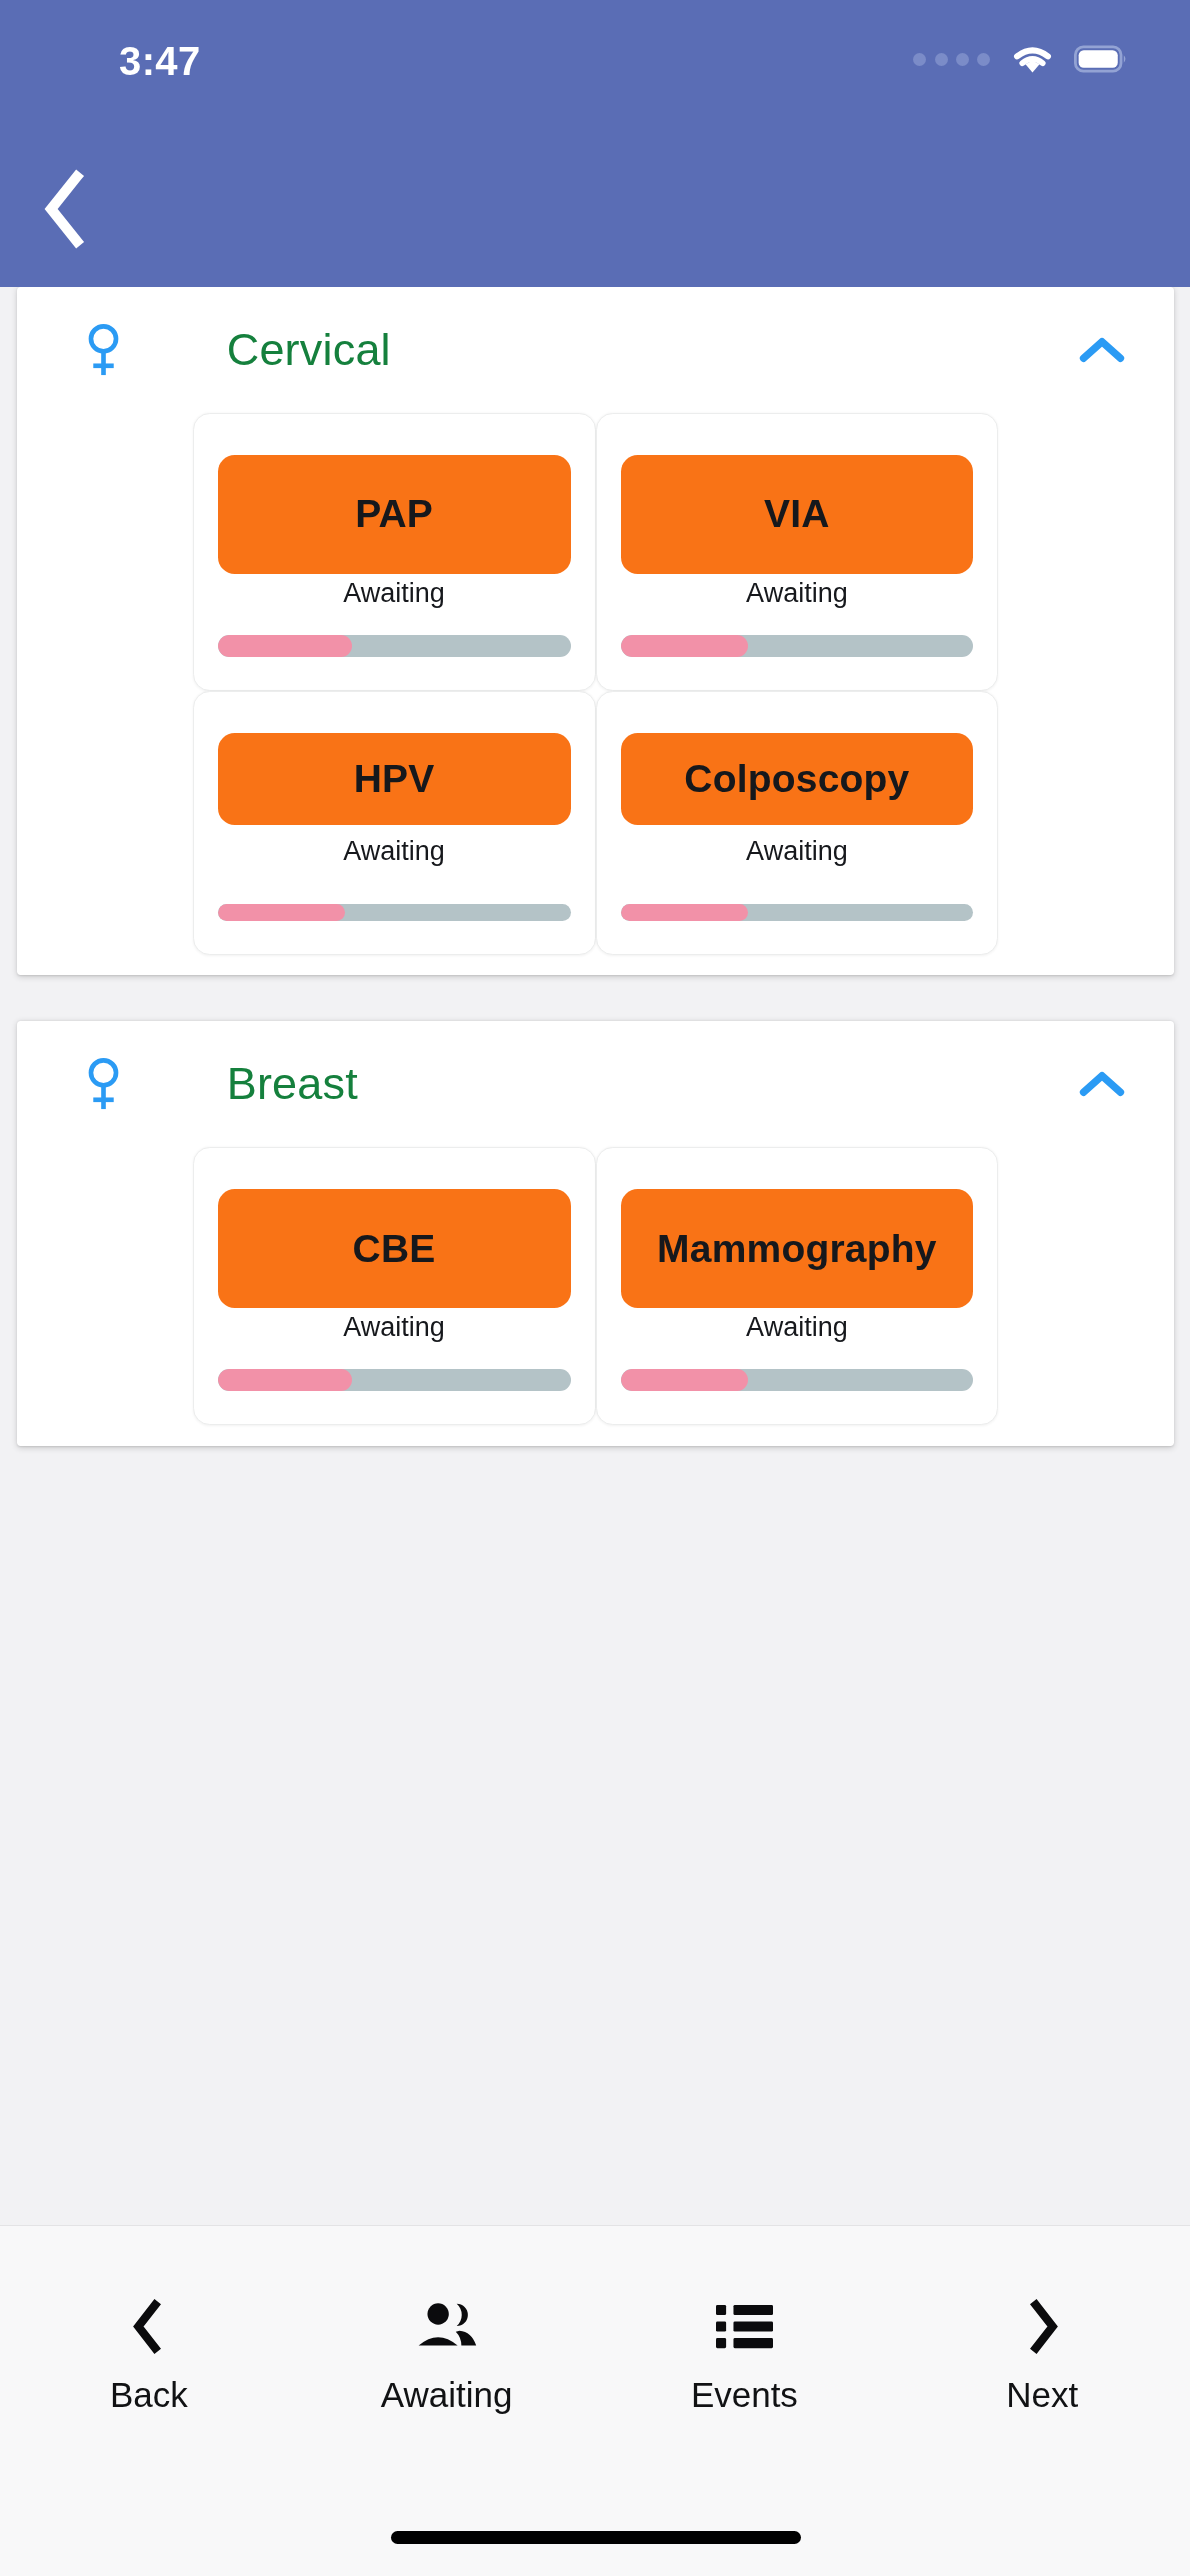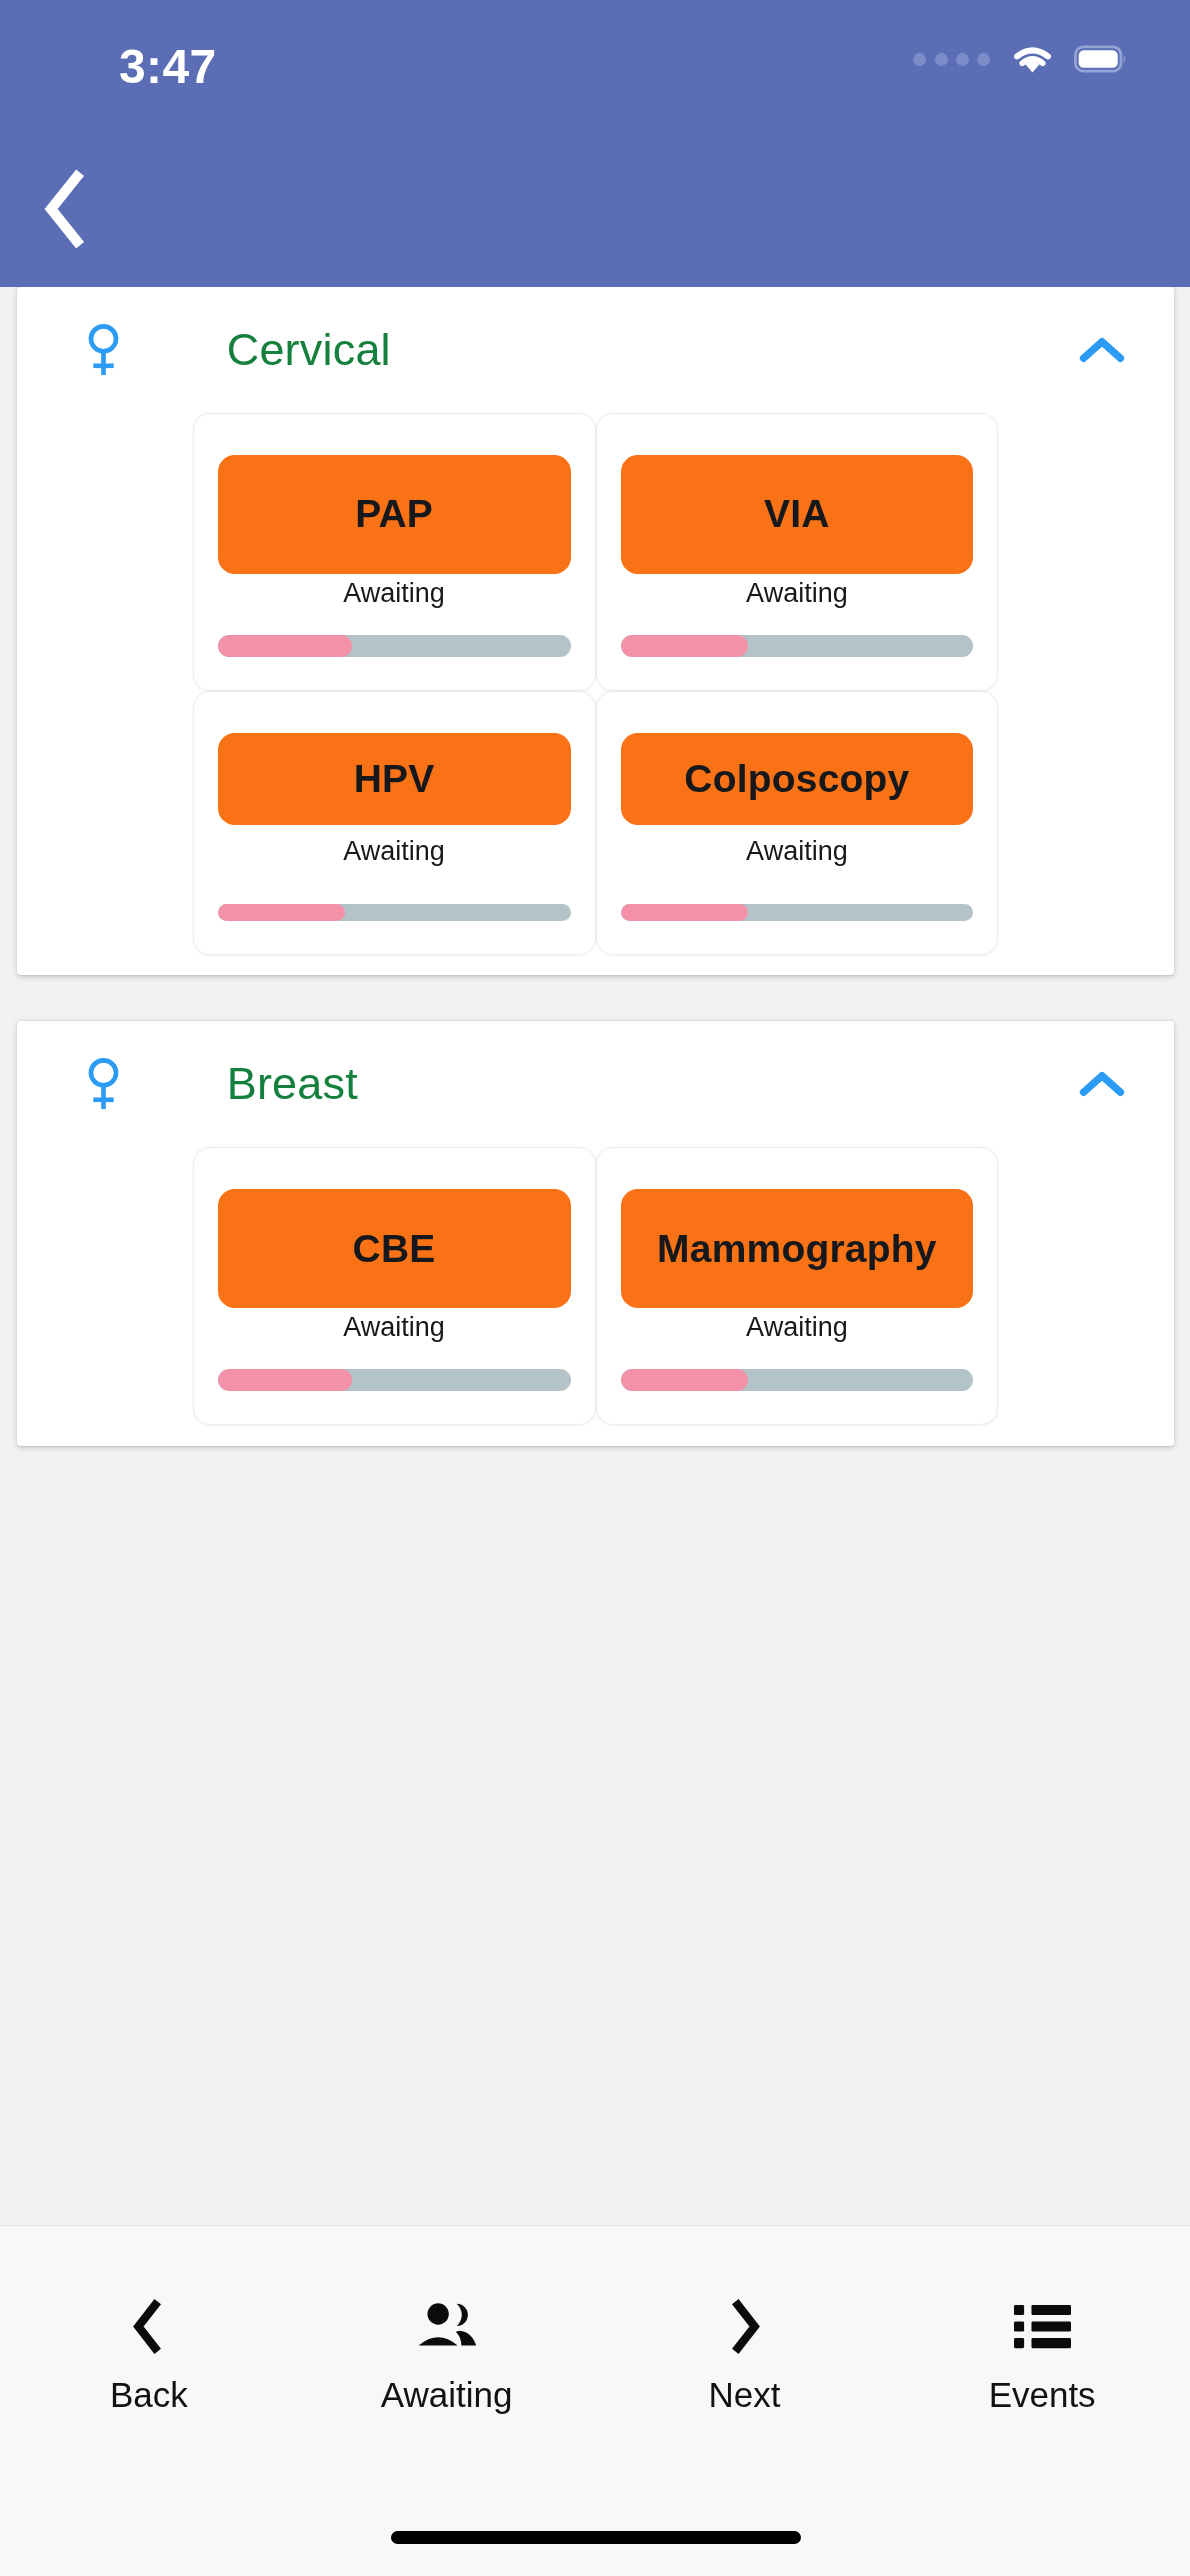--- a/index.html
+++ b/index.html
@@ -22,21 +22,21 @@
     width:1191px; height:287px;
     background:#5a6db5;
   }
   .statusbar {
     position:absolute; top:0; left:0;
     width:1191px; height:102px;
   }
   .status-time {
     position:absolute;
     left:119px; top:39px;
-    font-size:48px;
+    font-size:40px;
     font-weight:600;
     color:#ffffff;
     letter-spacing:0.4px;
   }
   .status-right {
     position:absolute;
     right:63px; top:43px;
     display:flex; align-items:center; gap:20.4px;
   }
   .cell-dots { display:flex; align-items:center; gap:8.3px; }
@@ -354,43 +354,43 @@
       <div class="nav-item">
         <div class="nav-icon">
           <svg width="67" height="52" viewBox="0 0 72 56">
             <circle cx="27" cy="14" r="11.5" fill="#0b0b0d"></circle>
             <path d="M6 48 Q27 30 48 48 Z" fill="#0b0b0d"></path>
             <path d="M47 3 A12 12 0 0 1 47 27 A16 16 0 0 0 47 3 Z" fill="#0b0b0d"></path>
             <path d="M50 32 Q63 33 68 48 L52 48 Q52 39 46 33 Z" fill="#0b0b0d"></path>
           </svg>
         </div>
         <div class="nav-label">Awaiting</div>
-      </div>
-
-      <div class="nav-item">
-        <div class="nav-icon">
-          <svg width="41" height="59" viewBox="0 0 44 64">
-            <path d="M12 5 L33 32 L12 59" stroke="#0b0b0d" stroke-width="9" fill="none" stroke-linecap="butt" stroke-linejoin="miter"></path>
-          </svg>
-        </div>
-        <div class="nav-label">Next</div>
       </div>
 
       <div class="nav-item">
         <div class="nav-icon">
           <svg width="57" height="50" viewBox="0 0 62 54">
             <rect x="0" y="3" width="11" height="11" rx="1.5" fill="#0b0b0d"></rect>
             <rect x="0" y="21" width="11" height="11" rx="1.5" fill="#0b0b0d"></rect>
             <rect x="0" y="39" width="11" height="11" rx="1.5" fill="#0b0b0d"></rect>
             <rect x="19" y="3" width="43" height="11" rx="1.5" fill="#0b0b0d"></rect>
             <rect x="19" y="21" width="43" height="11" rx="1.5" fill="#0b0b0d"></rect>
             <rect x="19" y="39" width="43" height="11" rx="1.5" fill="#0b0b0d"></rect>
           </svg>
         </div>
         <div class="nav-label">Events</div>
       </div>
 
+      <div class="nav-item">
+        <div class="nav-icon">
+          <svg width="41" height="59" viewBox="0 0 44 64">
+            <path d="M12 5 L33 32 L12 59" stroke="#0b0b0d" stroke-width="9" fill="none" stroke-linecap="butt" stroke-linejoin="miter"></path>
+          </svg>
+        </div>
+        <div class="nav-label">Next</div>
+      </div>
+
     </div>
     <div class="home-indicator"></div>
   </div>
 
 </div>
 
 
 </body></html>

